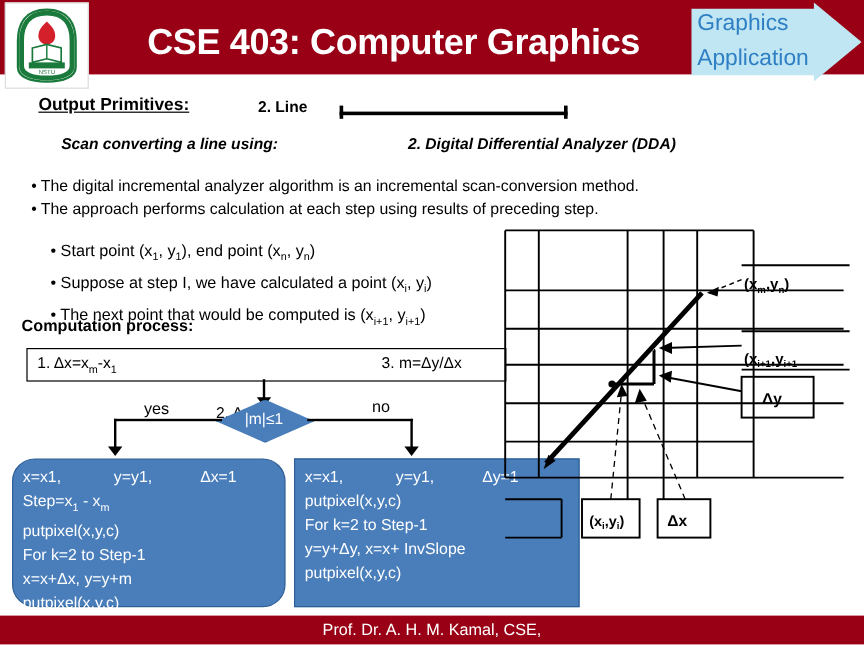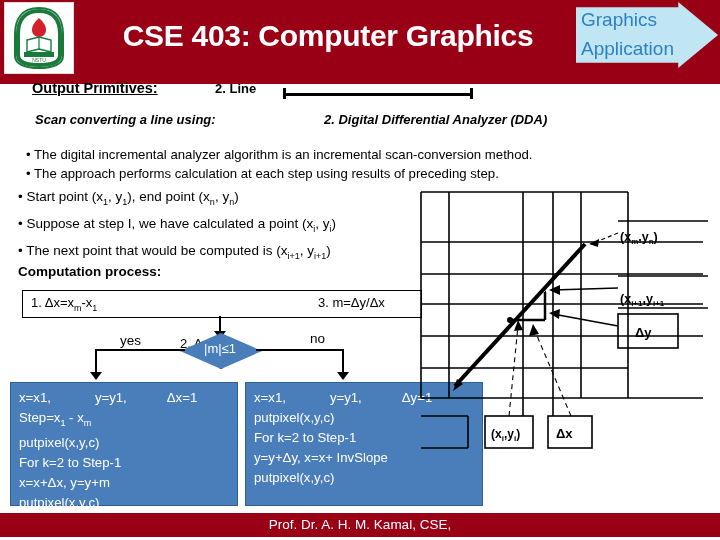--- a/index.html
+++ b/index.html
@@ -5,21 +5,21 @@
   html,body{margin:0;padding:0;}
   body{
     width:720px;height:540px;
     background:#ffffff;
     font-family:"Liberation Sans", sans-serif;
     overflow:hidden;
     position:relative;
   }
   
   .header{
-    position:absolute;left:0;top:0;width:720px;height:84px;
+    position:absolute;left:0;top:0;width:720px;height:62px;
     background:#990016;
   }
   .logo-box{
     position:absolute;left:4px;top:2px;width:68px;height:70px;
     background:#ffffff;border:1px solid #ddd;
     display:flex;align-items:center;justify-content:center;
   }
   .logo-svg{display:block;}
   .header-title{
     position:absolute;left:88px;top:8px;width:480px;height:56px;
@@ -51,36 +51,36 @@
     position:absolute;left:215px;top:1px;font-size:13px;font-weight:bold;color:#000;
     white-space:nowrap;
   }
   .seg{
     position:absolute;left:283px;top:12px;width:190px;height:4px;
   }
   .seg .bar{position:absolute;left:0;top:1px;width:190px;height:2.5px;background:#000;}
   .seg .capL{position:absolute;left:0;top:-4px;width:2.5px;height:11px;background:#000;}
   .seg .capR{position:absolute;left:187px;top:-4px;width:2.5px;height:11px;background:#000;}
 
-  .row-scan{position:absolute;left:0;top:112px;width:570px;height:22px;}
+  .row-scan{position:absolute;left:16px;top:112px;width:570px;height:22px;}
   .lbl-scan{
     position:absolute;left:35px;top:0;font-size:13px;font-weight:bold;font-style:italic;
     color:#000;white-space:nowrap;
   }
   .lbl-dda{
     position:absolute;left:324px;top:0;font-size:13px;font-weight:bold;font-style:italic;
     color:#000;white-space:nowrap;
   }
 
   .bullets-top{position:absolute;left:0;top:145px;width:720px;}
   .bullets-top div{
     font-size:13.2px;color:#000;white-space:nowrap;margin-left:26px;line-height:19px;
   }
 
-  .bullets-mid{position:absolute;left:0;top:186px;width:470px;}
+  .bullets-mid{position:absolute;left:0;top:198px;width:470px;padding-left:24px;}
   .bullets-mid div{
     font-size:13.5px;color:#000;white-space:nowrap;margin-left:18px;line-height:21.5px;
   }
   .lbl-comp{
     position:absolute;left:18px;top:264px;font-size:13.5px;font-weight:bold;color:#000;
     white-space:nowrap;
   }
   sub{font-size:9px;}
   
   .flow-box{
@@ -122,21 +122,21 @@
   .ah-left{left:90px;top:372px;}
   .ah-right{left:337px;top:372px;}
   .lbl-yes{position:absolute;left:120px;top:333px;font-size:13.5px;color:#000;}
   .lbl-no{position:absolute;left:310px;top:331px;font-size:13.5px;color:#000;}
 
   .code-box{
     position:absolute;background:#4a7ebb;border:1.5px solid #2e5f96;
     color:#ffffff;font-size:13.2px;line-height:20px;padding:5px 0 4px 0;
     box-sizing:border-box;
   }
-  .code-left{left:10px;top:382px;width:228px;height:124px;}
+  .code-left{left:10px;top:382px;width:228px;height:124px;border-radius:19px;}
   .code-right{left:245px;top:382px;width:238px;height:124px;}
   .code-box .cl{position:relative;white-space:nowrap;padding-left:8px;}
   .code-box .cl span.gap1{display:inline-block;width:44px;}
   .code-box .cl span.gap2{display:inline-block;width:40px;}
   
   .diagram{position:absolute;left:413px;top:186px;width:307px;height:290px;}
   
   .footer{
     position:absolute;left:0;top:513px;width:720px;height:24px;background:#990016;
   }

